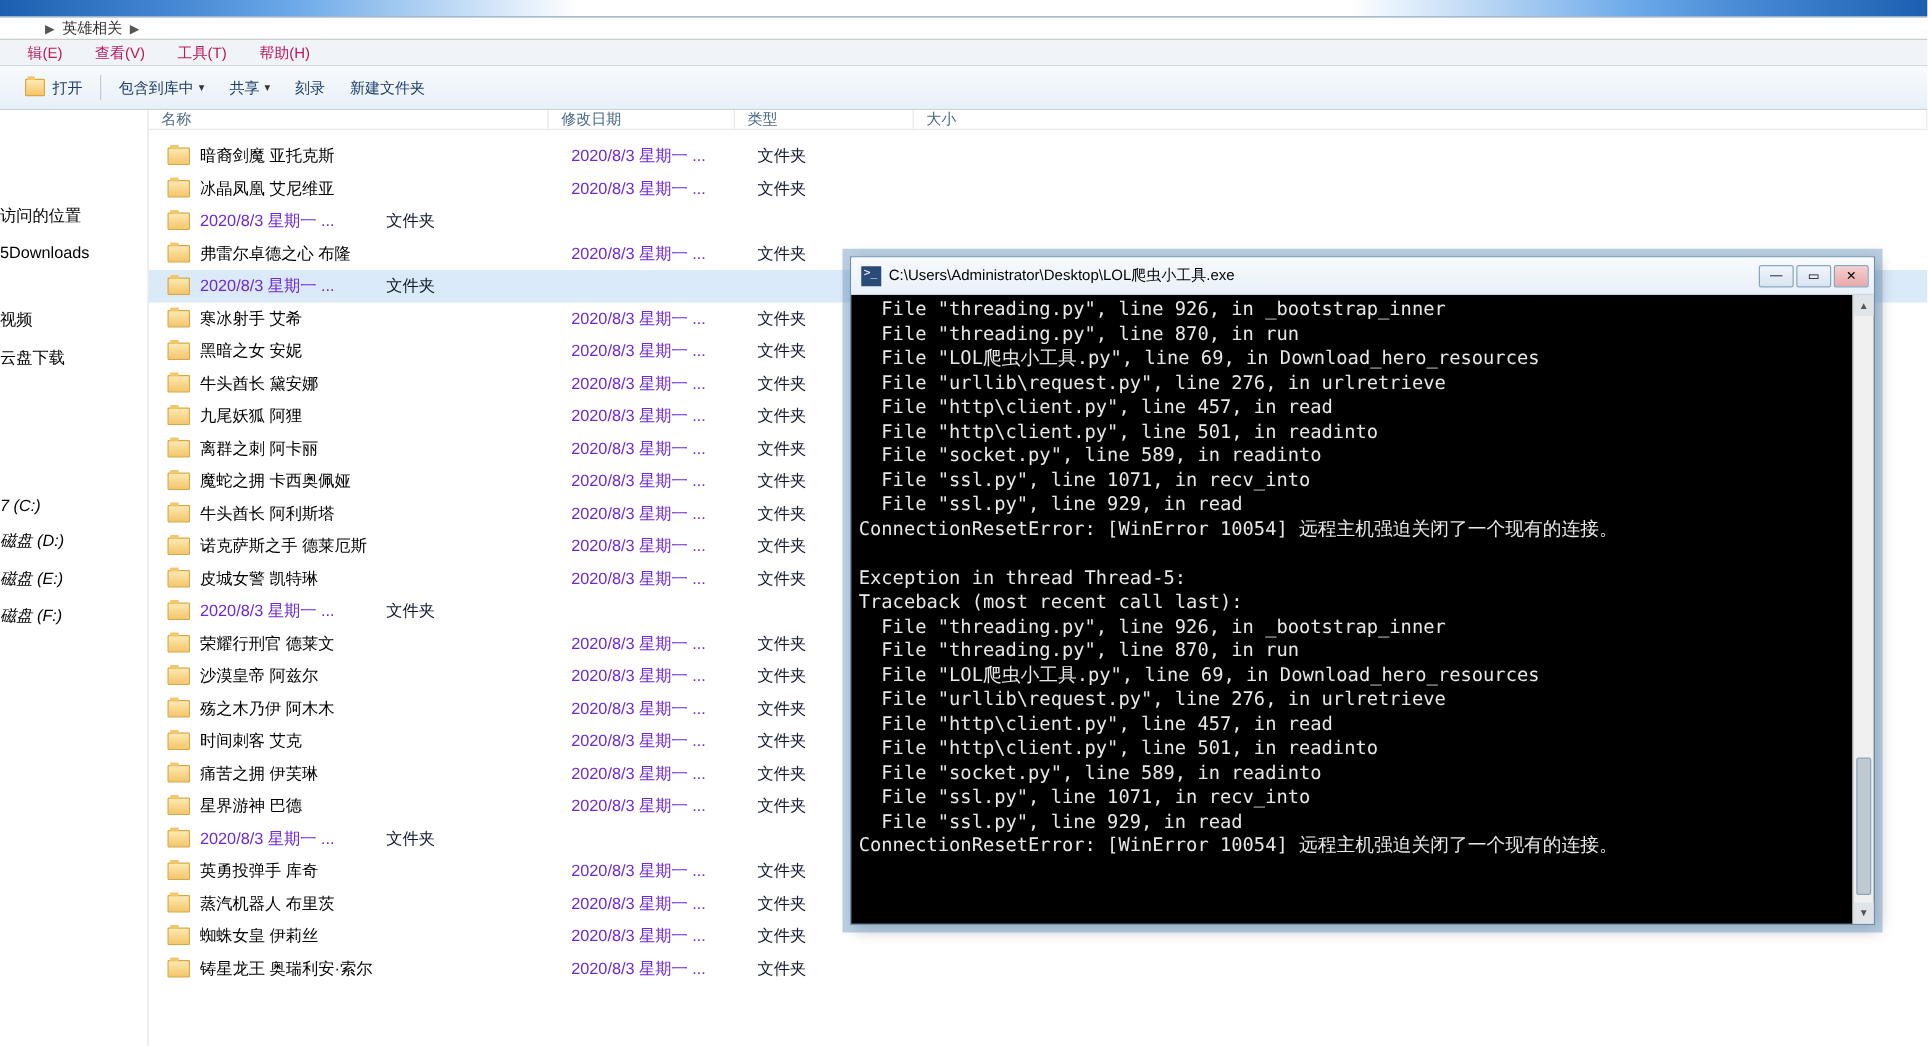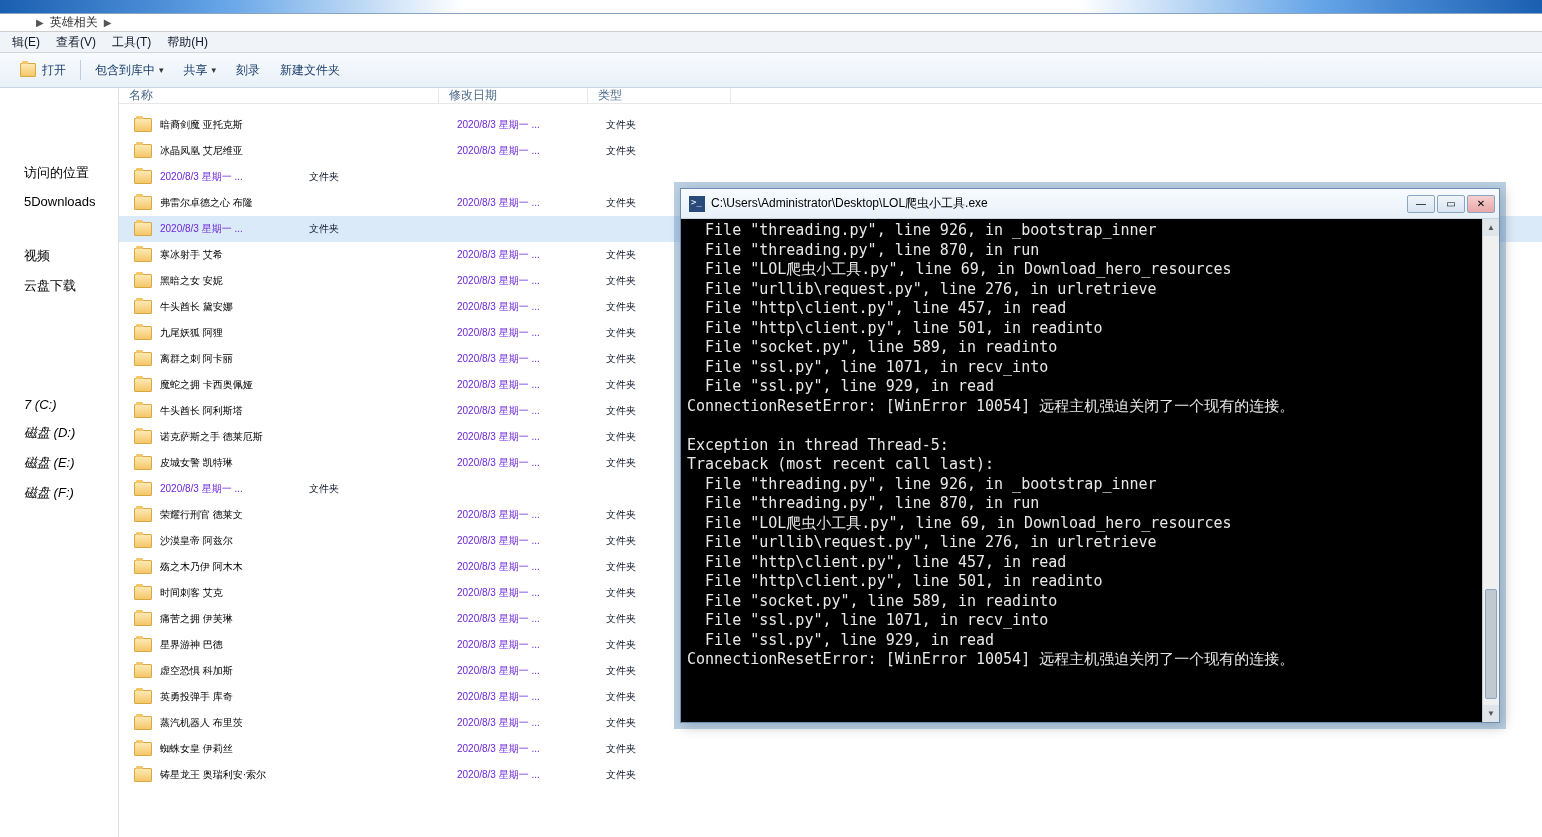--- a/index.html
+++ b/index.html
@@ -4,54 +4,54 @@
   <style>
     * { margin: 0; padding: 0; box-sizing: border-box; font-family: "Microsoft YaHei", "Segoe UI", sans-serif; }
     body { background: #fff; overflow: hidden; width: 1542px; height: 837px; position: relative; }
     
     .window-top { height: 14px; background: linear-gradient(to right, #1a5fb0 0%, #4a8cd6 10%, #6aa8e8 15%, #fff 30%, #fff 70%, #6aa8e8 85%, #4a8cd6 90%, #1a5fb0 100%); border-bottom: 1px solid #8aa5c2; position: relative; }
     
     .address-bar { height: 18px; background: #fff; border-bottom: 1px solid #ccc; display: flex; align-items: center; padding-left: 30px; font-size: 12px; color: #333; }
     .address-bar .triangle { margin: 0 6px; color: #555; font-size: 10px; }
     
     .menu-bar { height: 21px; background: #f0f4f8; display: flex; align-items: center; padding-left: 4px; font-size: 12px; border-bottom: 1px solid #d6d6d6; }
-    .menu-item { padding: 0 8px; color: #0f172a; cursor: default; }
+    .menu-item { padding: 0 8px; color: #be185d; cursor: default; margin-left: 10px; }
     
     .toolbar { height: 35px; background: linear-gradient(#f8fbfe, #e8f0f8); border-bottom: 1px solid #c8d5e3; display: flex; align-items: center; padding-left: 10px; font-size: 12px; }
     .tb-btn { display: flex; align-items: center; padding: 0 10px; height: 100%; color: #1a3d6b; cursor: default; }
     .tb-btn .folder-icon-small { width: 16px; height: 14px; background: linear-gradient(#fde9b3, #f4c66a); border: 1px solid #d8a840; border-radius: 1px; margin-right: 6px; position: relative; }
     .tb-btn .folder-icon-small::before { content: ""; position: absolute; top: -3px; left: 1px; width: 6px; height: 3px; background: #f4c66a; border-radius: 1px 1px 0 0; }
     .tb-dropdown::after { content: "▾"; margin-left: 4px; font-size: 9px; color: #333; }
     .tb-sep { width: 1px; height: 20px; background: #c0cdda; margin: 0 4px; }
     
     .main { display: flex; height: calc(100% - 88px); }
     
     .sidebar { width: 119px; background: #fff; border-right: 1px solid #e0e0e0; padding-top: 70px; }
     .sidebar-item { font-size: 13px; color: #000; padding: 6px 0 6px 0; text-align: left; cursor: default; }
-    .sidebar-group { margin-bottom: 26px; padding-left: 24px; }
+    .sidebar-group { margin-bottom: 26px; }
     
     .file-area { flex: 1; background: #fff; position: relative; }
     .file-header { display: flex; height: 16px; border-bottom: 1px solid #e8e8e8; font-size: 12px; color: #4a6a8a; align-items: center; }
     .fh-col { padding-left: 10px; border-right: 1px solid #e8e8e8; height: 100%; display: flex; align-items: center; }
     .fh-name { width: 320px; }
     .fh-date { width: 149px; }
     .fh-type { width: 143px; }
     .fh-size { flex: 1; }
     
     .file-list { padding-top: 8px; }
-    .file-row { display: flex; align-items: center; height: 26px; font-size: 10px; color: #000; padding-left: 15px; }
+    .file-row { display: flex; align-items: center; height: 26px; font-size: 13px; color: #000; padding-left: 15px; }
     .file-row.selected { background: #dbeaf9; }
     .folder-icon { width: 18px; height: 14px; background: linear-gradient(#fde9b3, #f4c66a); border: 1px solid #d8a840; border-radius: 1px; margin-right: 8px; position: relative; flex-shrink: 0; }
     .folder-icon::before { content: ""; position: absolute; top: -3px; left: 1px; width: 7px; height: 3px; background: #f4c66a; border-radius: 1px 1px 0 0; }
     .fr-name { width: 297px; }
     .fr-date { width: 149px; color: #6d28d9; }
     .fr-type { width: 143px; color: #0f172a; }
     
     
-    .console-window { position: absolute; left: 680px; top: 188px; width: 820px; height: 535px; background: #fff; border: 1px solid #6d8db0; box-shadow: 0 0 0 6px rgba(120,160,200,0.5), 3px 3px 12px rgba(0,0,0,0.3); }
+    .console-window { position: absolute; left: 680px; top: 205px; width: 820px; height: 535px; background: #fff; border: 1px solid #6d8db0; box-shadow: 0 0 0 6px rgba(120,160,200,0.5), 3px 3px 12px rgba(0,0,0,0.3); }
     .console-titlebar { height: 30px; background: linear-gradient(#f8fbfe, #e8f0f8); display: flex; align-items: center; padding: 0 4px 0 8px; font-size: 12px; border-bottom: 1px solid #c8d5e3; }
     .console-icon { width: 16px; height: 16px; background: #2a4a7a; margin-right: 6px; position: relative; }
     .console-icon::after { content: ">_"; color: #fff; font-size: 9px; position: absolute; top: 1px; left: 2px; font-family: monospace; }
     .console-title { flex: 1; color: #000; }
     .console-btns { display: flex; gap: 2px; }
     .console-btn { width: 28px; height: 18px; border: 1px solid #8aa5c2; background: linear-gradient(#f0f5fa, #d8e5f2); border-radius: 2px; display: flex; align-items: center; justify-content: center; font-size: 10px; }
     .console-btn.close { background: linear-gradient(#f5d0d0, #e8a8a8); }
     .console-body { height: calc(100% - 30px); background: #000; color: #e8e8e8; font-family: "Consolas", "SimSun", monospace; font-size: 15px; line-height: 19.5px; padding: 2px 6px; overflow: hidden; white-space: pre; position: relative; }
     .console-scrollbar { position: absolute; right: 0; top: 30px; bottom: 0; width: 17px; background: #f0f0f0; border-left: 1px solid #ccc; }
     .console-scrollbar-thumb { position: absolute; left: 2px; right: 2px; top: 370px; height: 110px; background: #c0c8d0; border: 1px solid #8aa5c2; border-radius: 2px; }
@@ -113,20 +113,21 @@
       <div class="sidebar-item">磁盘 (E:)</div>
       <div class="sidebar-item">磁盘 (F:)</div>
     </div>
   </div>
 
   <div class="file-area">
     <div class="file-header">
       <div class="fh-col fh-name">名称</div>
       <div class="fh-col fh-date">修改日期</div>
       <div class="fh-col fh-type">类型</div>
+      <div class="fh-col fh-size">大小</div>
     </div>
     <div class="file-list" id="file-list">
         <div class="file-row">
           <span class="folder-icon"></span>
           <span class="fr-name">暗裔剑魔 亚托克斯</span>
           <span class="fr-date">2020/8/3 星期一 ...</span>
           <span class="fr-type">文件夹</span>
         </div>
         <div class="file-row">
           <span class="folder-icon"></span>
@@ -240,21 +241,20 @@
           <span class="fr-type">文件夹</span>
         </div>
         <div class="file-row">
           <span class="folder-icon"></span>
           <span class="fr-name">星界游神 巴德</span>
           <span class="fr-date">2020/8/3 星期一 ...</span>
           <span class="fr-type">文件夹</span>
         </div>
         <div class="file-row">
           <span class="folder-icon"></span>
-          <span class="fr-name">虚空恐惧 科加斯</span>
           <span class="fr-date">2020/8/3 星期一 ...</span>
           <span class="fr-type">文件夹</span>
         </div>
         <div class="file-row">
           <span class="folder-icon"></span>
           <span class="fr-name">英勇投弹手 库奇</span>
           <span class="fr-date">2020/8/3 星期一 ...</span>
           <span class="fr-type">文件夹</span>
         </div>
         <div class="file-row">

